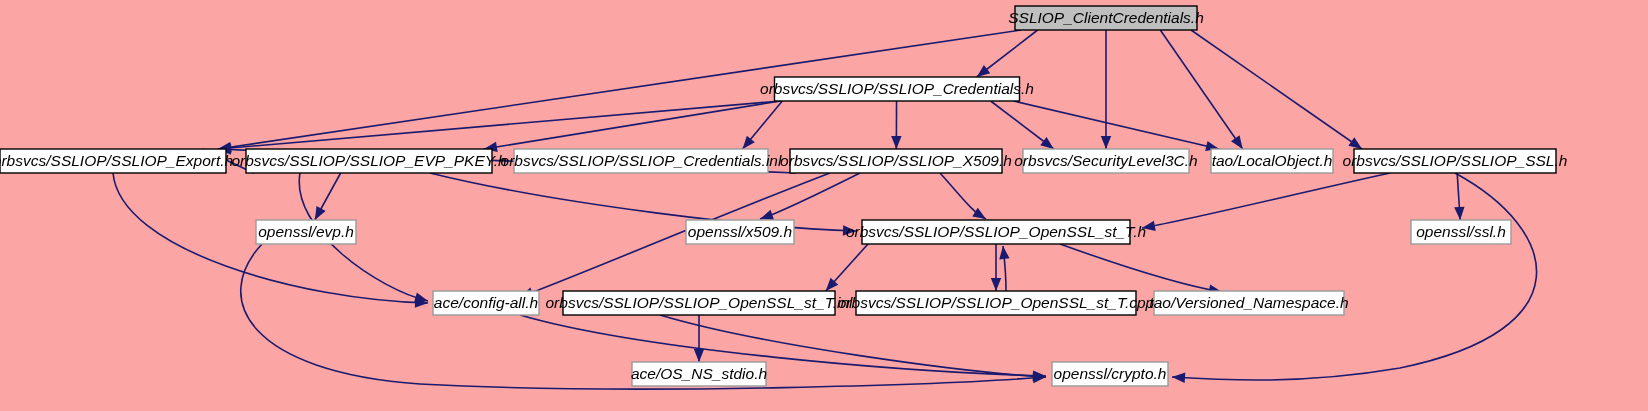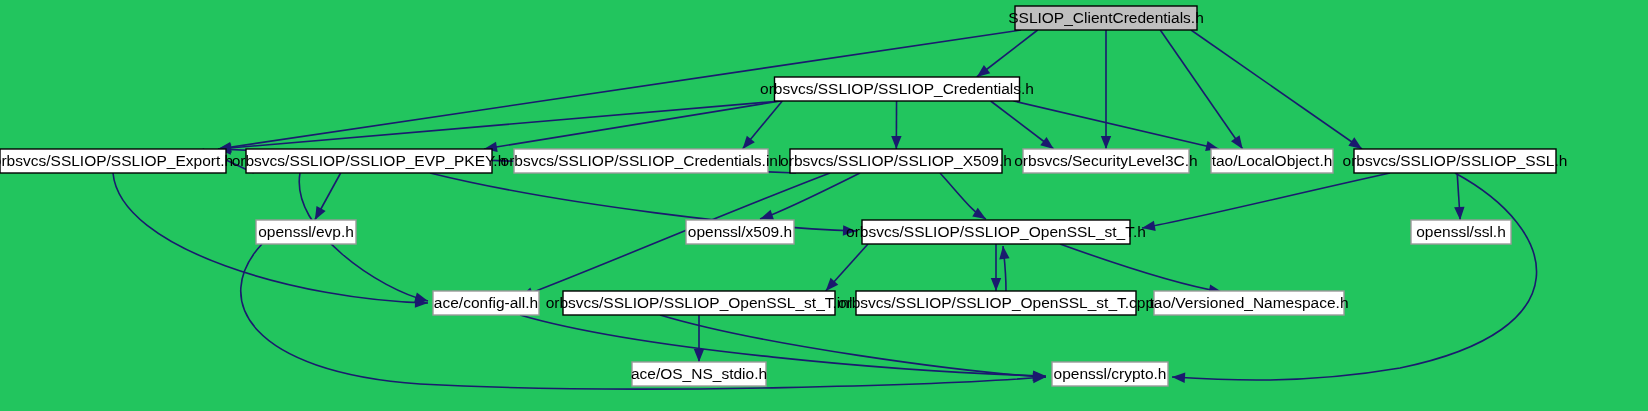--- a/index.html
+++ b/index.html
@@ -8,21 +8,22 @@
     background: #ffffff;
   }
   body {
     font-family: "Liberation Sans", sans-serif;
   }
   #graph-wrap {
     position: relative;
     width: 1648px;
     height: 411px;
     overflow: hidden;
-    background: #22c55e;
+    background: #fca5a5;
+    font-style: italic;
   }
   svg#depgraph {
     display: block;
     width: 1648px;
     height: 411px;
   }
   .edge-line {
     fill: none;
     stroke: #1a1a6e;
     stroke-width: 1.6;

